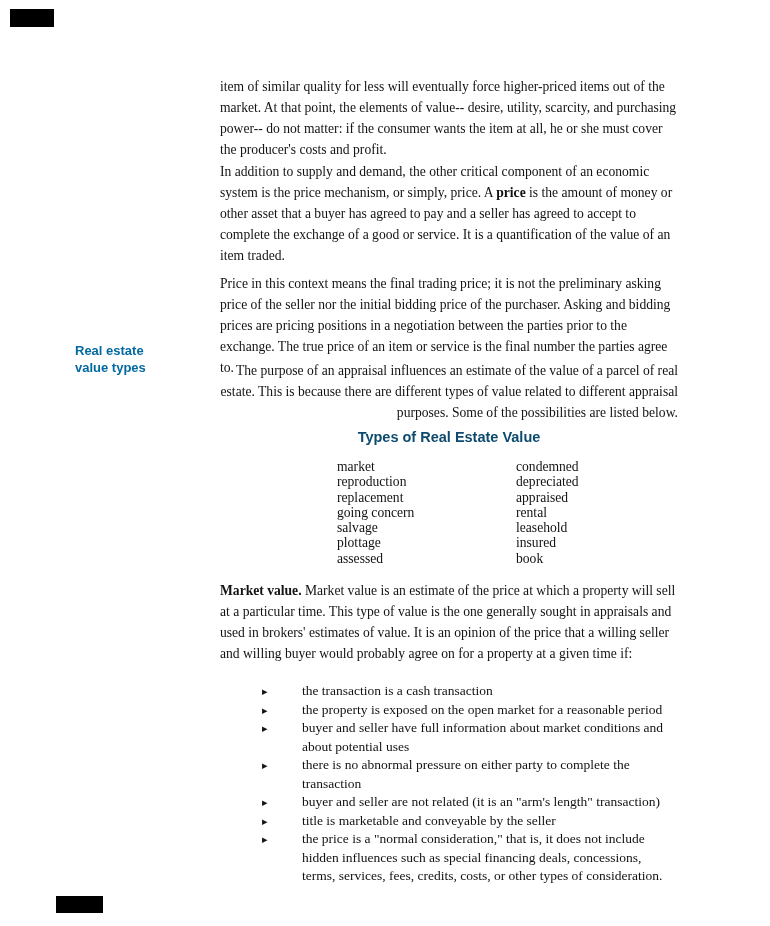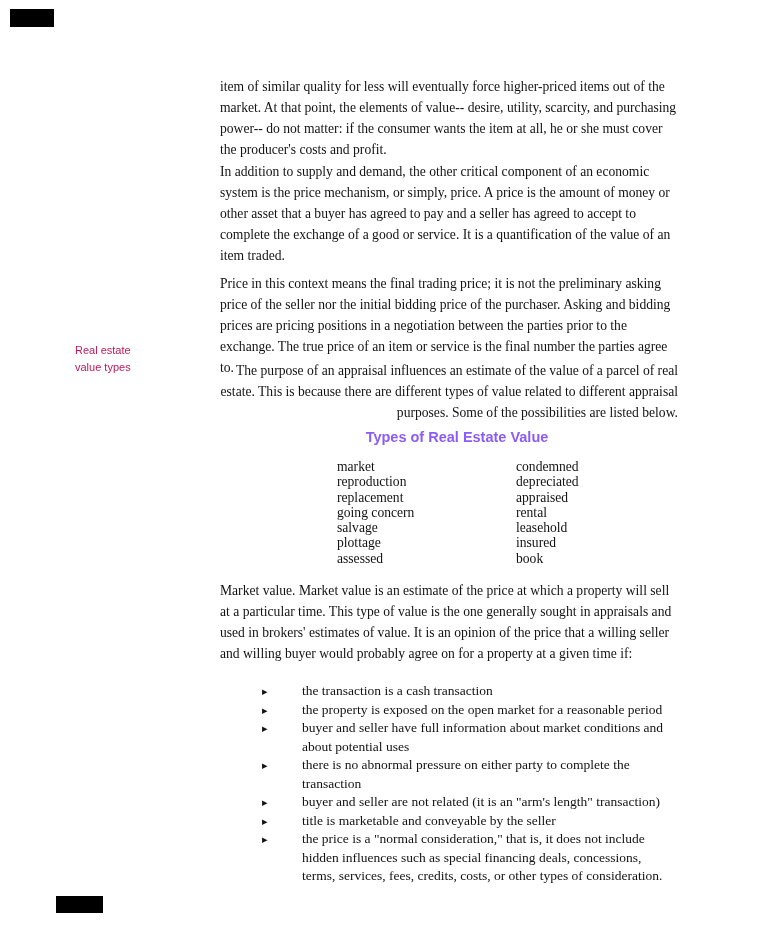--- a/index.html
+++ b/index.html
@@ -25,51 +25,51 @@
 
   .body-para {
     position: absolute;
     left: 220px;
     width: 458px;
     margin: 0;
     font-size: 13.6px;
     line-height: 21px;
     text-align: left;
   }
-  .body-para b { font-weight: normal; }
+  .body-para b { font-weight: bold; }
 
   .p1 { top: 76px; }
   .p2 { top: 161px; }
   .p3 { top: 273px; }
   .p4 { top: 360px; text-align: right; }
   .p5 { top: 580px; }
 
   .margin-heading {
     position: absolute;
     left: 75px;
     top: 342px;
     width: 140px;
     font-family: "Liberation Sans", sans-serif;
-    font-weight: normal;
-    font-size: 11px;
+    font-weight: bold;
+    font-size: 13px;
     line-height: 17px;
-    color: #be185d;
+    color: #0369a1;
   }
 
   .vt-title {
     position: absolute;
-    left: 228px;
+    left: 220px;
     top: 429px;
     width: 458px;
     margin: 0;
     text-align: center;
     font-family: "Liberation Sans", sans-serif;
     font-weight: bold;
     font-size: 14.5px;
-    color: #8b5cf6;
+    color: #0c4a6e;
   }
 
   .vt-list {
     position: absolute;
     left: 337px;
     top: 459px;
     display: flex;
     font-size: 13.6px;
     line-height: 15.3px;
     gap: 46px;

